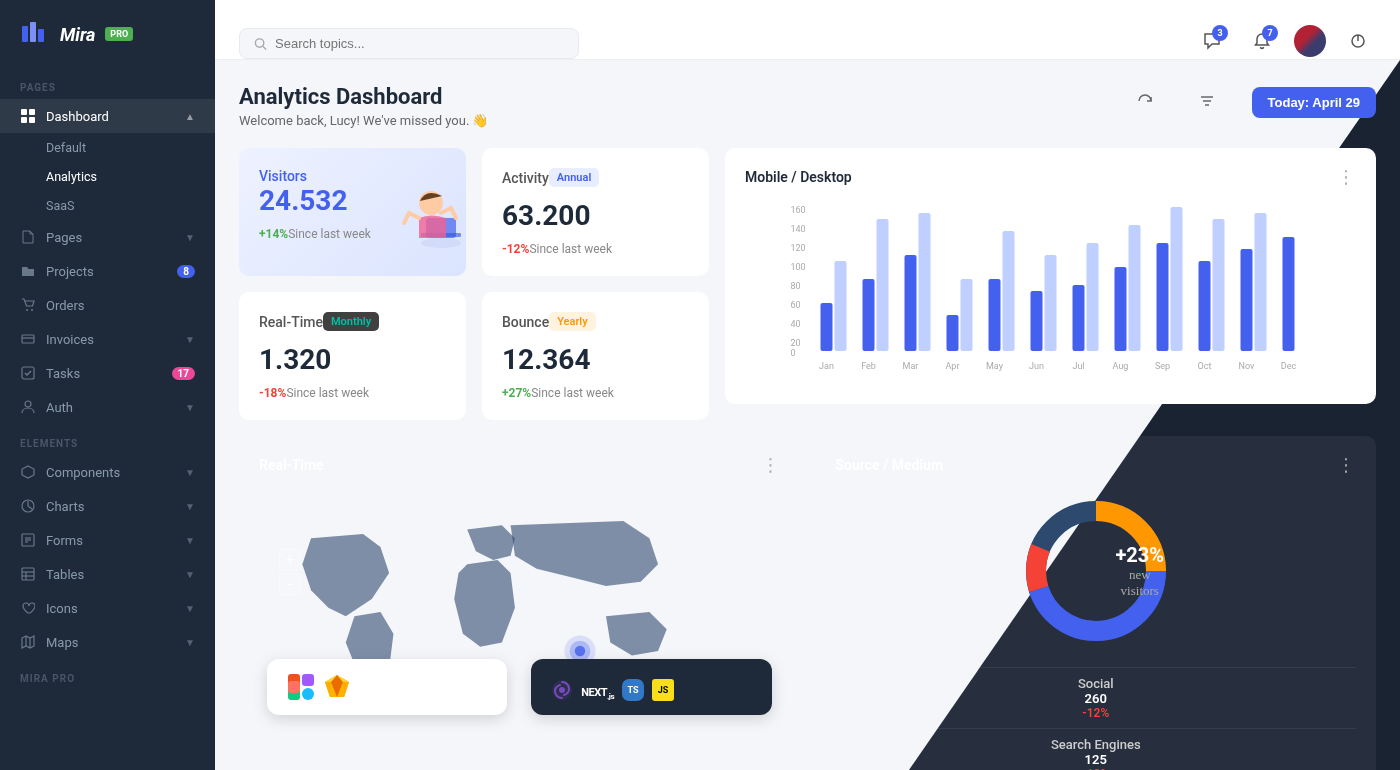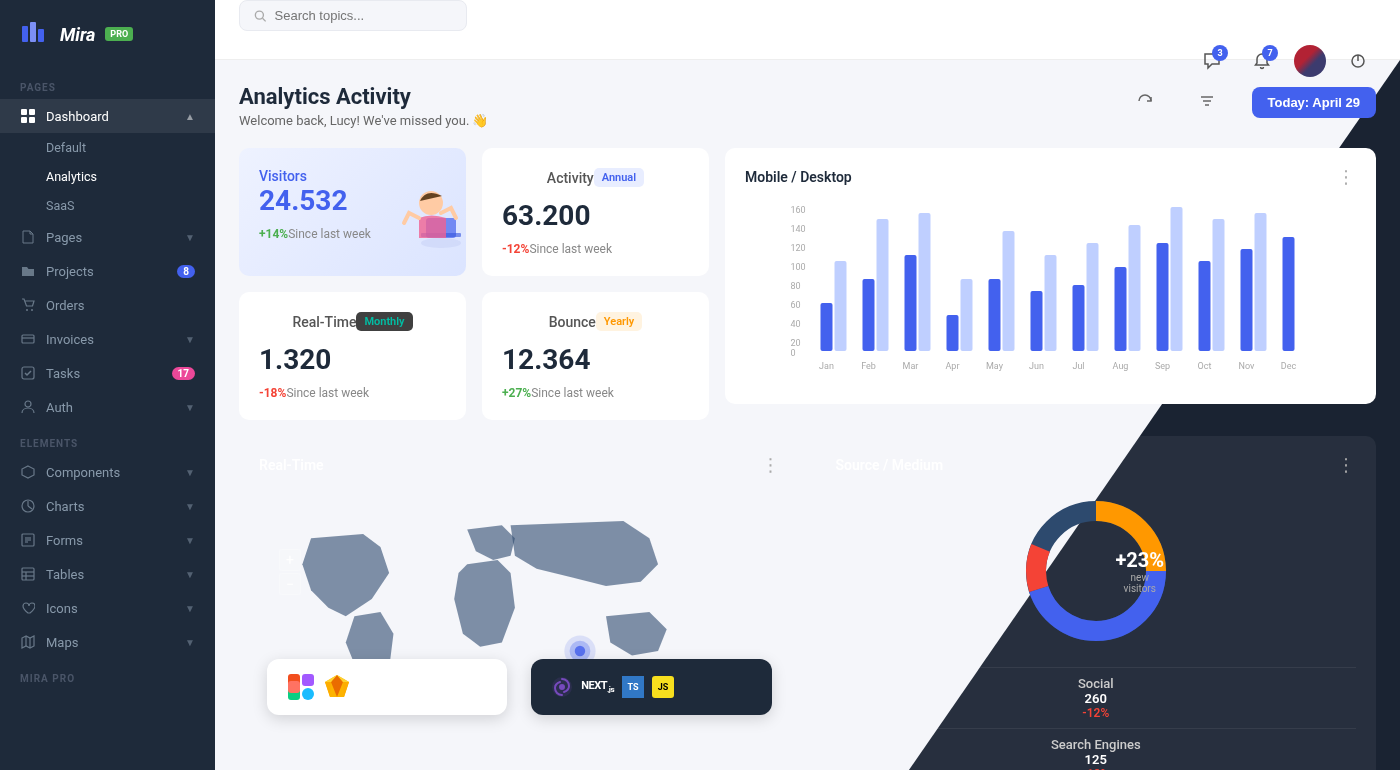--- a/index.html
+++ b/index.html
@@ -96,27 +96,26 @@
       flex-direction: column;
       overflow: hidden;
       position: relative;
     }
 
     
     .header {
       background: #fff;
       height: 60px;
       display: flex;
-      align-items: flex-start;
+      align-items: flex-end;
       padding: 0 24px;
       border-bottom: 1px solid #eee;
       gap: 12px;
       position: relative;
       z-index: 10;
-      flex-direction: column;
     }
     .search-box {
       display: flex;
       align-items: center;
       gap: 8px;
       background: #f5f6fa;
       border: 1px solid #e8eaf0;
       border-radius: 8px;
       padding: 7px 14px;
       flex: 1;
@@ -255,21 +254,21 @@
       background: #fff;
       border-radius: 10px;
       padding: 20px;
       position: relative;
       overflow: hidden;
     }
 
     .stat-card-header {
       display: flex;
       align-items: center;
-      justify-content: center;
+      justify-content: flex-start;
       margin-bottom: 12px;
     }
     .stat-card-title {
       font-size: 14px;
       color: #555;
       font-weight: 500;
     }
     .stat-badge {
       font-size: 11px;
       font-weight: 600;
@@ -415,22 +414,23 @@
       transform: translate(-50%, -50%);
       text-align: center;
       margin-left: 44px;
     }
     .donut-pct {
       font-size: 20px;
       font-weight: 700;
       color: #fff;
     }
     .donut-label {
-      font-size: 10px;
+      font-size: 13px;
       color: #aaa;
+      font-family: Liberation Serif, serif;
     }
 
     .source-row {
       display: flex;
       align-items: center;
       justify-content: space-between;
       padding: 8px 0;
       border-top: 1px solid rgba(255,255,255,0.07);
       flex-direction: column;
     }
@@ -451,20 +451,21 @@
       padding: 14px 20px;
       display: flex;
       align-items: center;
       gap: 8px;
       flex: 1;
       margin: 8px;
       box-shadow: 0 4px 15px rgba(0,0,0,0.15);
     }
     .brand-logo-card.dark-card {
       background: #1e2a3a;
+      align-items: flex-end;
     }
 
     
     ::-webkit-scrollbar { width: 4px; }
     ::-webkit-scrollbar-track { background: transparent; }
     ::-webkit-scrollbar-thumb { background: rgba(0,0,0,0.15); border-radius: 2px; }
   </style>
 </head>
 <body>
 
@@ -675,21 +676,21 @@
 
   <div class="page-content">
     <div class="page-content-inner">
       <div class="dark-bg"></div>
       <div class="light-bg"></div>
 
       <div class="content-wrapper">
 
         <div class="page-header">
           <div>
-            <div class="page-title">Analytics Activity</div>
+            <div class="page-title">Analytics Dashboard</div>
             <div class="page-subtitle">Welcome back, Lucy! We've missed you. 👋</div>
           </div>
           <div class="page-header-actions">
             <div class="icon-btn-sm">
               <svg width="16" height="16" viewBox="0 0 16 16" fill="none">
                 <path d="M2 8a6 6 0 1112 0" stroke="#666" stroke-width="1.5"></path>
                 <path d="M14 4l0 4-4 0" stroke="#666" stroke-width="1.5" fill="none"></path>
               </svg>
             </div>
             <div class="icon-btn-sm">
@@ -892,21 +893,21 @@
 
                   <svg width="22" height="22" viewBox="0 0 22 22">
                     <circle cx="11" cy="11" r="10" fill="#764abc" opacity="0.15"></circle>
                     <path d="M11 3 C15 3 18 6 18 10 C18 13 16 15 13 16" stroke="#764abc" stroke-width="2" fill="none" stroke-linecap="round"></path>
                     <path d="M11 19 C7 19 4 16 4 12 C4 9 6 7 9 6" stroke="#764abc" stroke-width="2" fill="none" stroke-linecap="round"></path>
                     <circle cx="11" cy="11" r="3" fill="#764abc"></circle>
                   </svg>
 
                   <span style="font-size:11px;font-weight:700;color:#fff;letter-spacing:-0.5px;">NEXT<span style="font-size:8px;vertical-align:sub;">.js</span></span>
 
-                  <div style="width:22px;height:22px;background:#3178c6;border-radius:0;display:flex;align-items:center;justify-content:center;">
+                  <div style="width:22px;height:22px;background:#3178c6;border-radius:7px;display:flex;align-items:center;justify-content:center;">
                     <span style="font-size:9px;font-weight:700;color:#fff;">TS</span>
                   </div>
 
                   <div style="width:22px;height:22px;background:#f7df1e;border-radius:3px;display:flex;align-items:center;justify-content:center;">
                     <span style="font-size:9px;font-weight:700;color:#000;">JS</span>
                   </div>
                 </div>
               </div>
             </div>
           </div>

